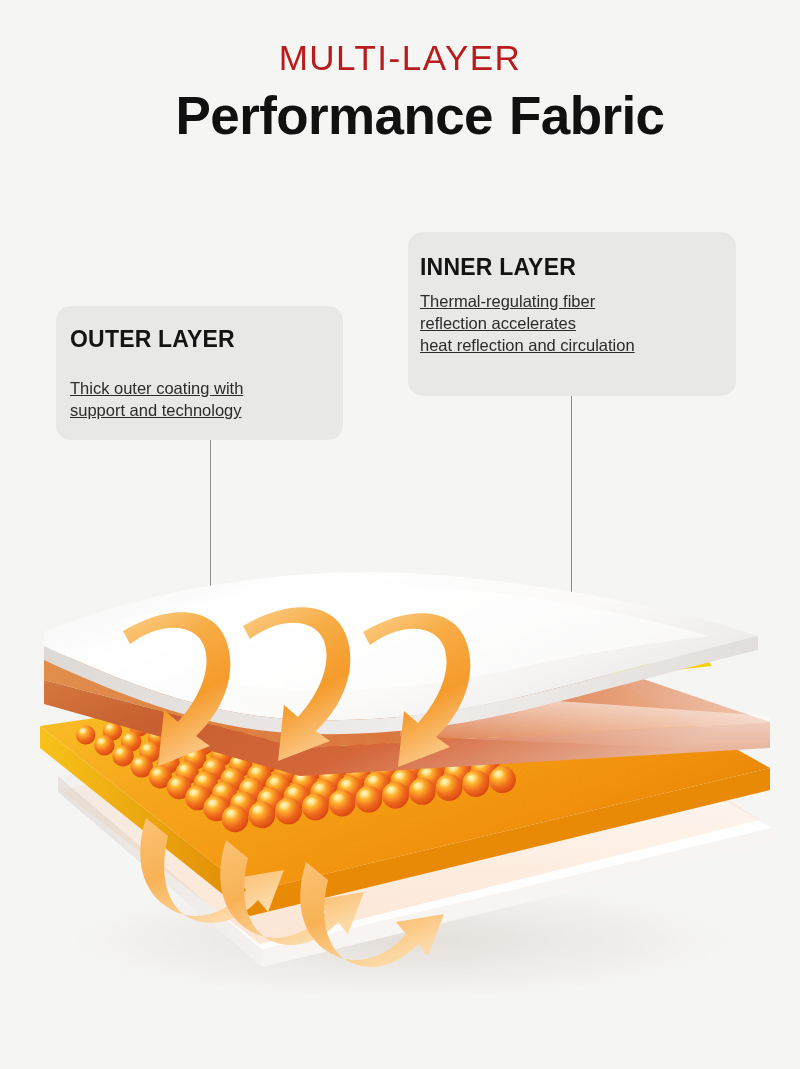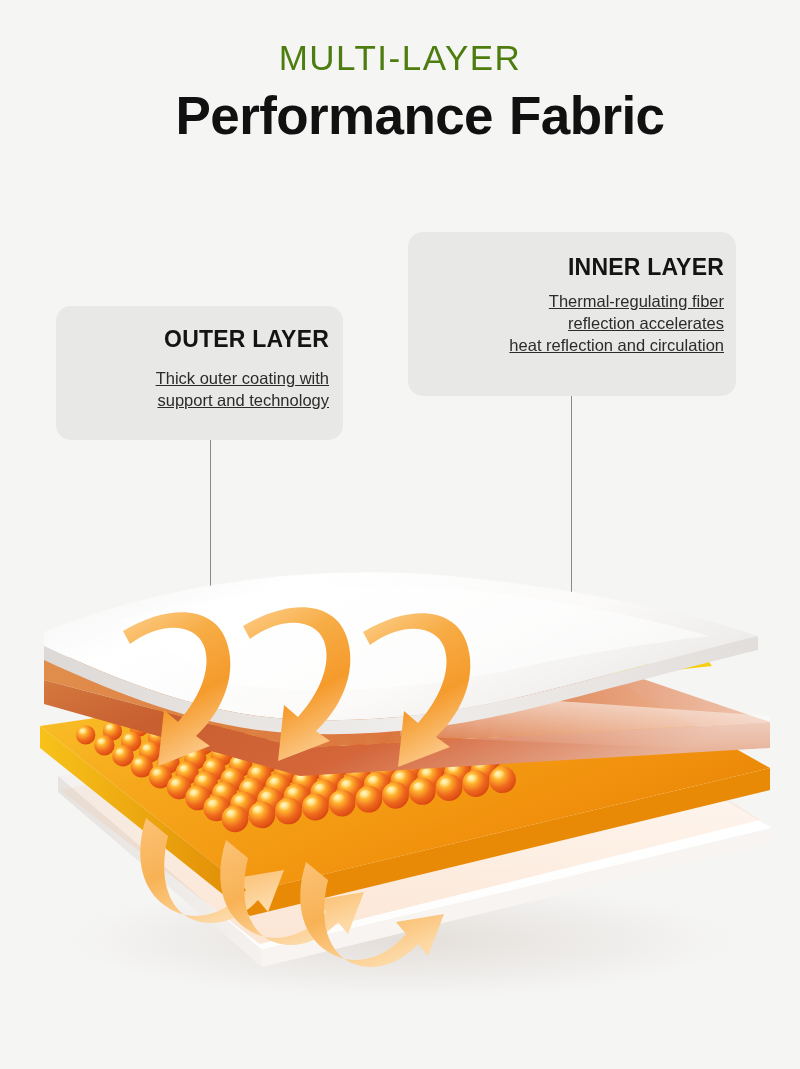--- a/index.html
+++ b/index.html
@@ -8,41 +8,41 @@
     background:#f5f5f4;
     font-family:"Liberation Sans", sans-serif;
     overflow:hidden;position:relative;
   }
   .stage{position:absolute;inset:0;}
 
   
   .title-block{position:absolute;left:0;top:38px;width:800px;text-align:center;}
   .kicker{
     font-size:35px;line-height:40px;font-weight:300;
-    letter-spacing:1.5px;color:#4d7c0f;
+    letter-spacing:1.5px;color:#b91c1c;
   }
   .headline{
     font-size:53px;line-height:62px;font-weight:bold;
     letter-spacing:-0.6px;color:#111111;margin-top:7px;margin-left:40px;
   }
   .headline .gap{display:inline-block;width:16px;}
 
   
   .callout{
     position:absolute;background:#e8e8e7;border-radius:15px;
-    box-sizing:border-box;text-align:right;
+    box-sizing:border-box;text-align:left;
   }
   .callout .c-title{
     font-size:23px;font-weight:bold;color:#141414;letter-spacing:0.2px;
   }
   .callout .c-body{
     font-size:16.5px;line-height:22px;color:#2b2b2b;font-weight:400;text-decoration:underline;
   }
   #callout-outer{left:56px;top:306px;width:287px;height:134px;padding:20px 14px 0;}
-  #callout-outer .c-body{margin-top:14px;}
+  #callout-outer .c-body{margin-top:24px;}
   #callout-inner{left:408px;top:232px;width:328px;height:164px;padding:22px 12px 0;}
   #callout-inner .c-body{margin-top:9px;}
 
   
   .leader{position:absolute;width:1.6px;background:#8a8a8a;}
   #leader-outer{left:209.5px;top:440px;height:176px;}
   #leader-inner{left:570.5px;top:396px;height:283px;}
   .leader-dot{position:absolute;width:13px;height:13px;border-radius:50%;background:#6e6e70;}
   #dot-outer{left:203px;top:614px;}
   #dot-inner{left:564px;top:677px;}

